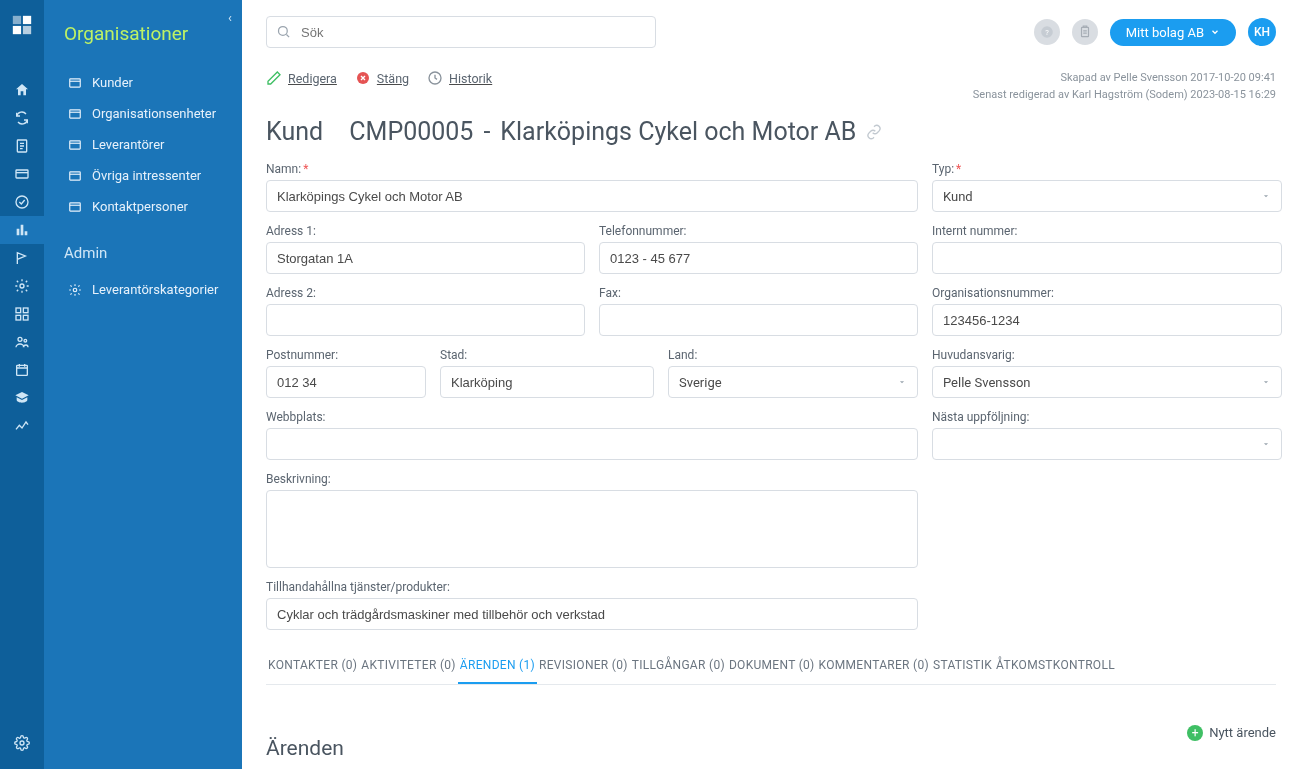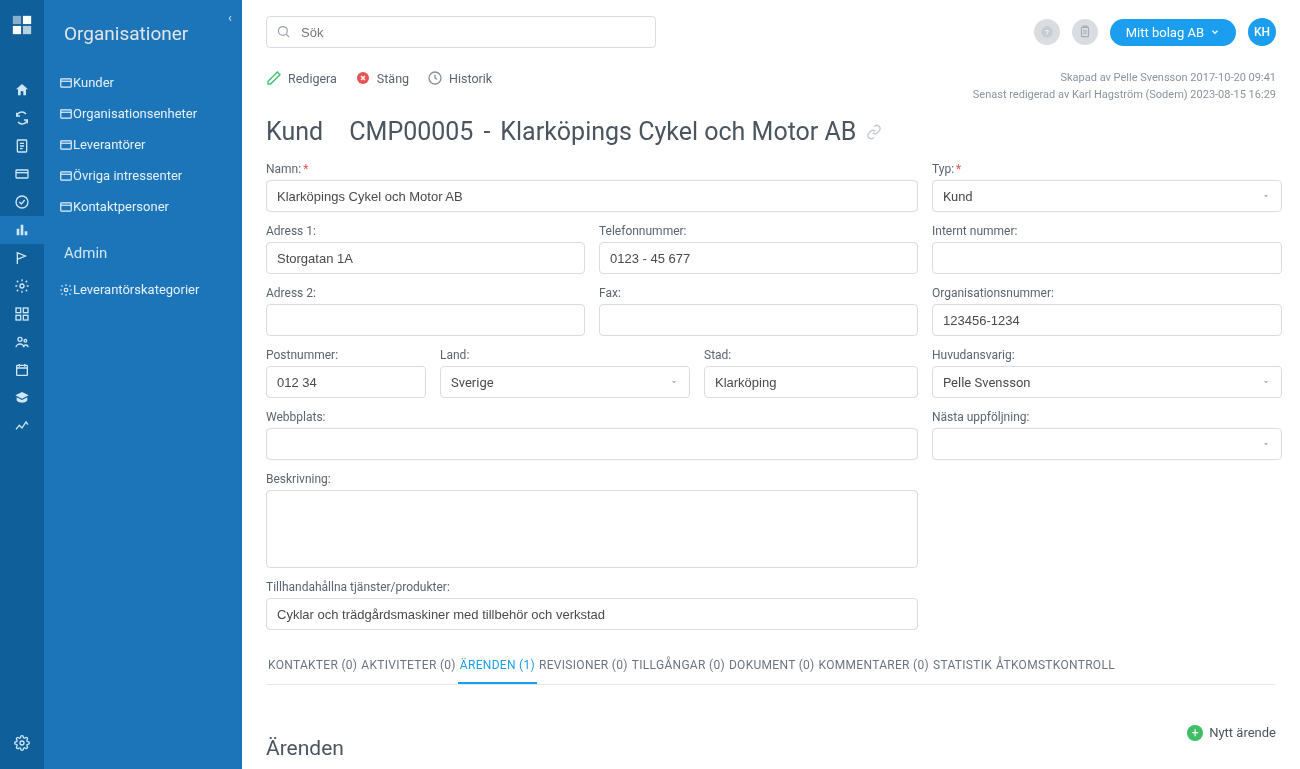--- a/index.html
+++ b/index.html
@@ -10,42 +10,42 @@
 .icon-rail { width: 44px; background: #0e5f9a; display: flex; flex-direction: column; align-items: center; padding-top: 14px; position: relative; }
 .icon-rail .logo { width: 22px; height: 22px; margin-bottom: 40px; }
 .rail-item { width: 44px; height: 28px; display: flex; align-items: center; justify-content: center; color: #cfe6f6; cursor: pointer; }
 .rail-item.active { background: #1b75b8; }
 .rail-item svg { width: 16px; height: 16px; }
 .rail-bottom { margin-top: auto; margin-bottom: 12px; }
 
 
 .sidebar { width: 198px; background: #1b75b8; color: #e6f1fb; padding: 14px 0 0 0; position: relative; }
 .sidebar .collapse { position: absolute; top: 10px; right: 10px; color: #cfe6f6; cursor: pointer; }
-.sidebar h2 { font-size: 19px; font-weight: 400; padding: 8px 20px 18px 20px; color: #e5e5e5; }
+.sidebar h2 { font-size: 19px; font-weight: 400; padding: 8px 20px 18px 20px; color: #bef264; }
 .sidebar .group { padding: 4px 0; }
-.side-item { display: flex; align-items: center; padding: 8px 15px; color: #e6f1fb; font-size: 13px; cursor: pointer; }
+.side-item { display: flex; align-items: center; gap: 10px; padding: 8px 24px; color: #e6f1fb; font-size: 13px; cursor: pointer; }
 .side-item svg { width: 14px; height: 14px; flex-shrink: 0; }
 .sidebar .admin-label { padding: 18px 20px 8px 20px; font-size: 15px; color: #cfe6f6; }
 
 
 .main { flex: 1; background: #fff; overflow-y: auto; padding: 16px 24px 24px 24px; }
 .topbar { display: flex; align-items: center; gap: 12px; }
 .search-wrap { position: relative; width: 390px; }
 .search-wrap input { width: 100%; height: 32px; border: 1px solid #d8dde3; border-radius: 4px; padding: 0 12px 0 34px; font-size: 13px; outline: none; }
 .search-wrap svg { position: absolute; left: 10px; top: 8px; width: 15px; height: 15px; color: #9aa4ae; }
 .spacer { flex: 1; }
 .top-icon { width: 26px; height: 26px; border-radius: 50%; background: #d9dde2; display: flex; align-items: center; justify-content: center; color: #fff; cursor: pointer; }
 .top-icon.light { background: #d9dde2; }
 .top-icon svg { width: 14px; height: 14px; }
 .company-pill { background: #1b9df0; color: #fff; border-radius: 16px; padding: 6px 16px; font-size: 13px; display:flex; align-items:center; gap:6px; cursor: pointer; }
 .avatar { width: 28px; height: 28px; border-radius: 50%; background: #1b9df0; color: #fff; display: flex; align-items: center; justify-content: center; font-size: 12px; font-weight: 500; cursor: pointer; }
 
 
 .action-row { display: flex; align-items: flex-start; margin-top: 22px; }
-.actions { display: flex; gap: 18px; align-items: flex-end; }
+.actions { display: flex; gap: 18px; align-items: flex-end; text-decoration: underline; }
 .action { display: flex; align-items: center; gap: 6px; font-size: 12.5px; color: #5b6570; cursor: pointer; }
 .action svg { width: 16px; height: 16px; }
 .meta-right { margin-left: auto; text-align: right; font-size: 11px; color: #8a939c; line-height: 1.5; }
 
 
 .page-title { font-size: 25px; font-weight: 400; color: #4a5560; margin-top: 14px; display: flex; align-items: center; gap: 10px; }
 .page-title .link-ic { color: #c2c9d0; }
 
 
 .form { margin-top: 16px; }
@@ -349,33 +349,33 @@
             </div>
         </div>
       </div>
       <div class="row">
         <div class="field" style="flex:0 0 160px">
           <label>Postnummer:</label>
           <div class="ctrl">
               <input type="text" value="012 34" style="">
             </div>
         </div>
+        <div class="field" style="flex:0 0 214px">
+          <label>Stad:</label>
+          <div class="ctrl">
+              <input type="text" value="Klarköping" style="">
+            </div>
+        </div>
         <div class="field" style="flex:0 0 250px">
           <label>Land:</label>
           <div class="ctrl select">
               <span>Sverige</span>
               <svg viewBox="0 0 24 24" fill="currentColor">
                 <path d="M7 10l5 5 5-5z"></path>
               </svg>
-            </div>
-        </div>
-        <div class="field" style="flex:0 0 214px">
-          <label>Stad:</label>
-          <div class="ctrl">
-              <input type="text" value="Klarköping" style="">
             </div>
         </div>
         <div class="field" style="flex:0 0 350px">
           <label>Huvudansvarig:</label>
           <div class="ctrl select">
               <span>Pelle Svensson</span>
               <svg viewBox="0 0 24 24" fill="currentColor">
                 <path d="M7 10l5 5 5-5z"></path>
               </svg>
             </div>

